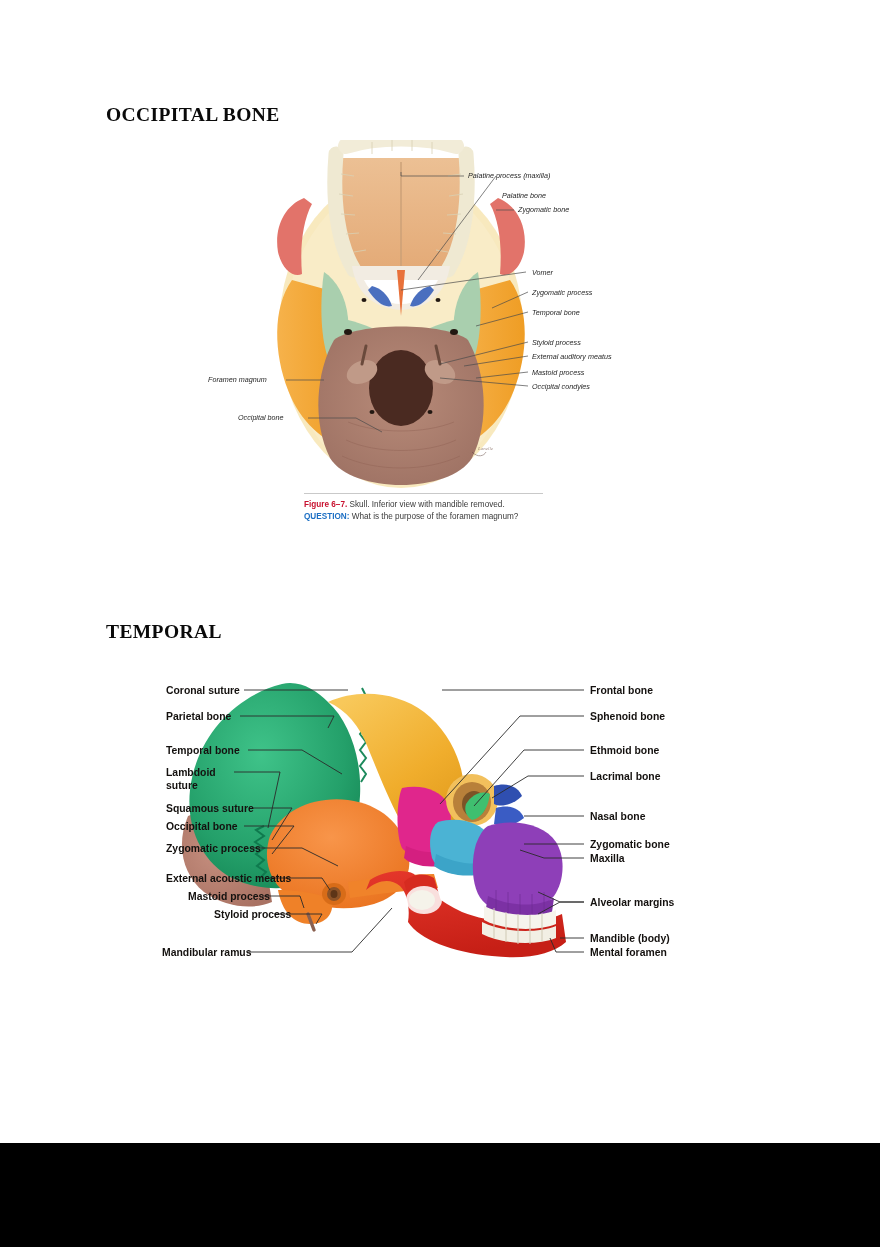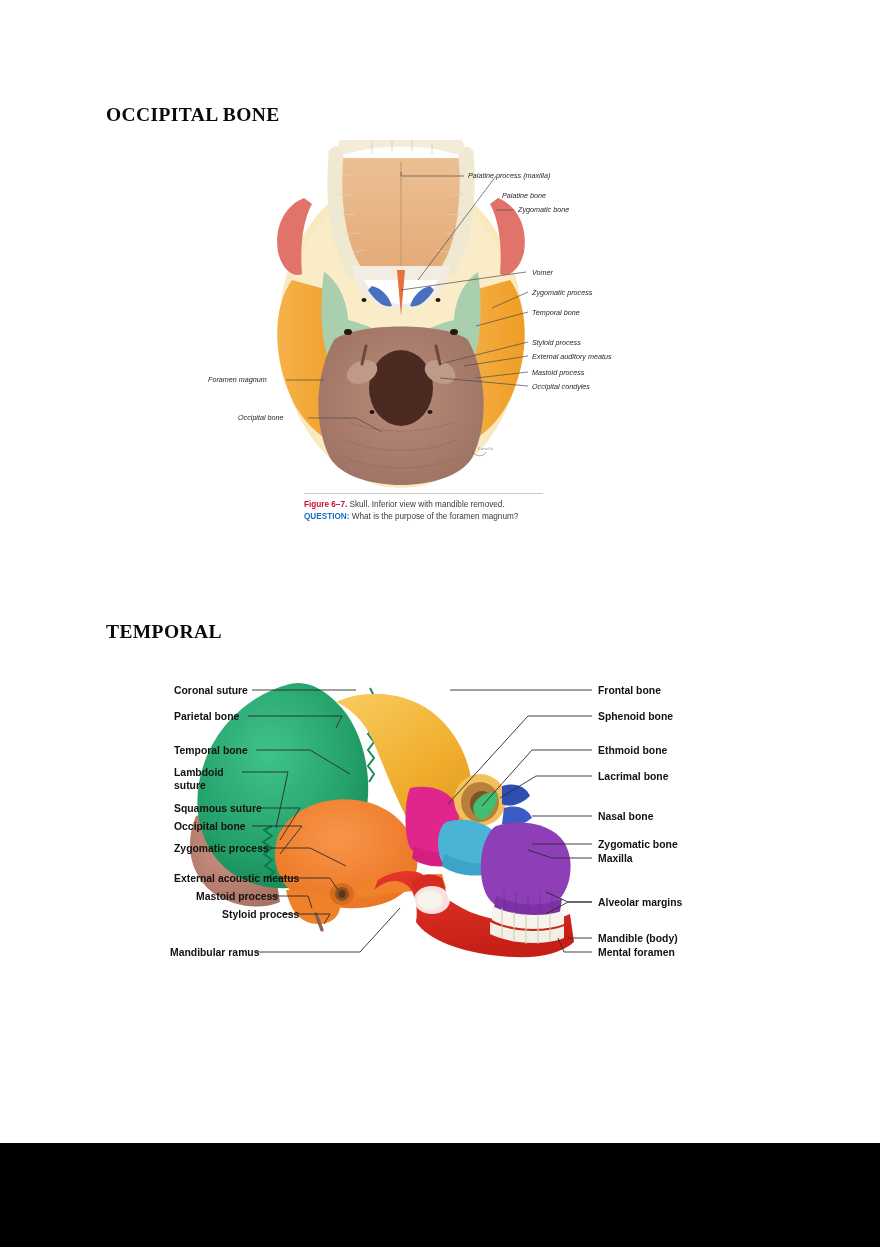--- a/index.html
+++ b/index.html
@@ -77,21 +77,21 @@
     color: #3a3a3a;
     line-height: 11.5px;
     white-space: nowrap;
   }
   .cap-fignum { color: #c8102e; font-weight: bold; }
   .cap-question { color: #1c6fc4; font-weight: bold; }
 
   
   #figure-two {
     position: absolute;
-    left: 160px;
+    left: 152px;
     top: 668px;
     width: 560px;
     height: 310px;
   }
 
   .lbl1 {
     font-family: "Liberation Sans", sans-serif;
     font-size: 7.2px;
     fill: #262626;
   }

